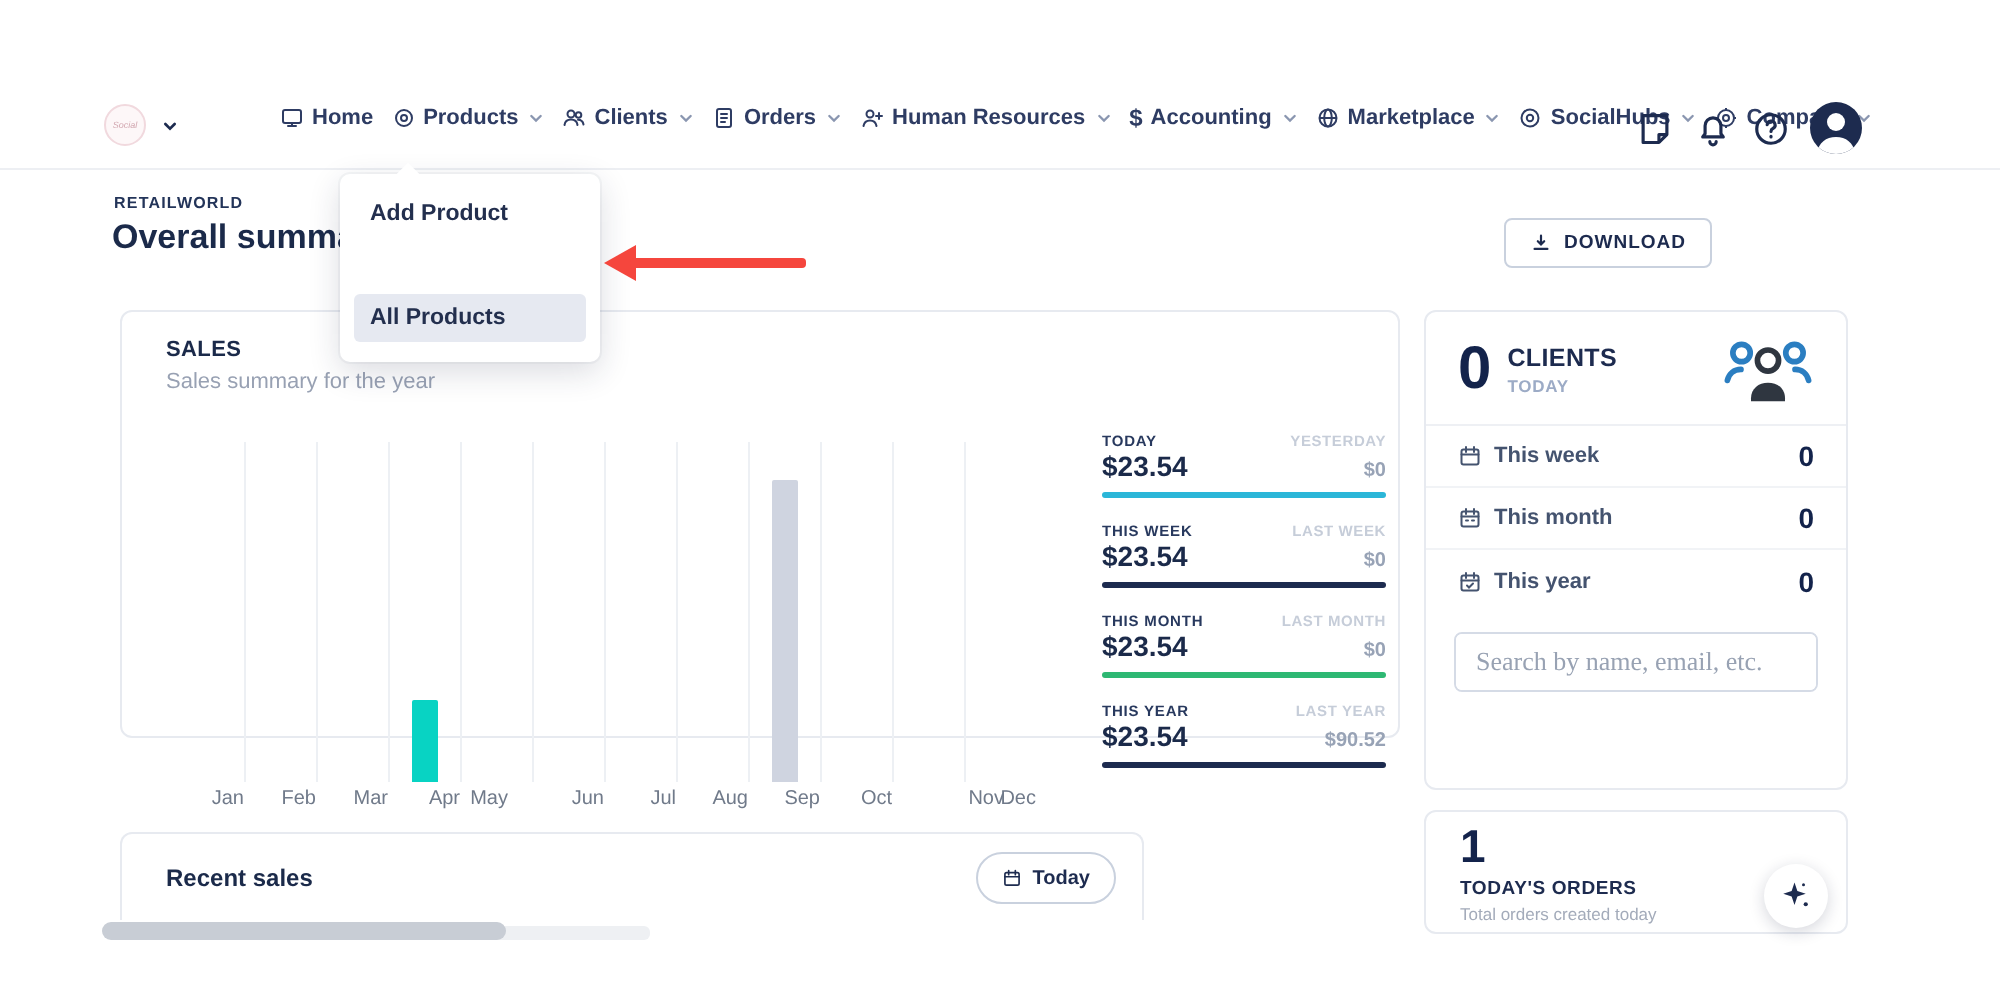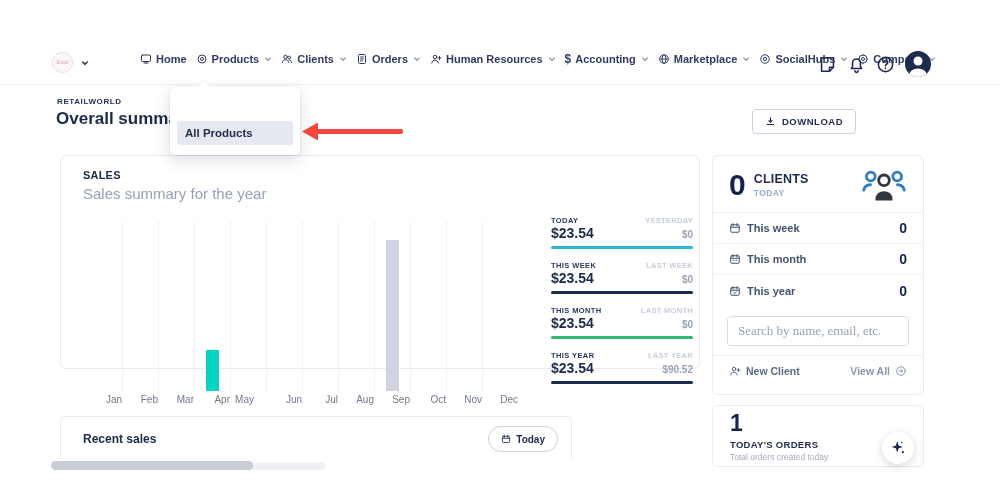--- a/index.html
+++ b/index.html
@@ -40,21 +40,21 @@
   .dd-item { margin:2px 7px; padding:6px 8px; font-size:11.5px; font-weight:600; color:#232f4e; border-radius:3px; cursor:pointer; }
   .dd-item.active { background:#e6e9f1;margin-top:28px; }
 
   
   .red-arrow { position:absolute; left:302px; top:121px; z-index:60; }
 
   
   .card { position:absolute; background:#fff; border:1px solid #e7eaf0; border-radius:6px; }
   .sales-card { left:60px; top:155px; width:640px; height:214px; }
   .sc-title { position:absolute; left:22px; top:13px; font-size:11px; font-weight:800; color:#1b2a4a; letter-spacing:.2px; }
-  .sc-sub { position:absolute; left:22px; top:29px; font-size:15px; color:#98a1b3; }
+  .sc-sub { position:absolute; left:22px; top:29px; font-size:11px; color:#98a1b3; }
 
   .badge { position:absolute; right:-1px; top:4px; background:#1295ab; color:#fff; padding:5px 9px 6px; border-radius:2px 2px 0 2px; }
   .badge-val { font-size:13.5px; font-weight:800; letter-spacing:.2px; }
   .badge-lbl { font-size:6.5px; font-weight:700; letter-spacing:.6px; color:#d7f1f5; margin-top:2px; }
   .badge-tail { position:absolute; right:0; bottom:-7px; width:0; height:0; border-top:7px solid #0d7086; border-left:9px solid transparent; }
 
   .plot { position:absolute; left:25px; top:65px; width:432px; height:170px; }
   .gridline { position:absolute; top:0; bottom:0; width:1px; background:#edf0f4; }
   .bar { position:absolute; bottom:0; width:13px; border-radius:1px 1px 0 0; }
   .xlabels { position:absolute; left:25px; top:238px; width:432px; height:12px; }
@@ -269,21 +269,21 @@
       <div class="xlabel" style="left: 0px;">Jan</div>
       <div class="xlabel" style="left: 36px;">Feb</div>
       <div class="xlabel" style="left: 72px;">Mar</div>
       <div class="xlabel" style="left: 108px;">Apr</div>
       <div class="xlabel" style="left: 132px;">May</div>
       <div class="xlabel" style="left: 180px;">Jun</div>
       <div class="xlabel" style="left: 216px;">Jul</div>
       <div class="xlabel" style="left: 252px;">Aug</div>
       <div class="xlabel" style="left: 288px;">Sep</div>
       <div class="xlabel" style="left: 324px;">Oct</div>
-      <div class="xlabel" style="left: 360px;">Nov</div>
+      <div class="xlabel" style="left: 380px;">Nov</div>
       <div class="xlabel" style="left: 396px;">Dec</div>
     </div>
 
   <div class="stats">
     <div class="srow">
       <div class="lr">
           <span class="s-label">TODAY</span>
           <span class="s-clabel">YESTERDAY</span>
         </div>
       <div class="lr">
@@ -373,37 +373,20 @@
   <div class="cc-search">
     <input type="text" placeholder="Search by name, email, etc." style="">
     <button class="cc-search-btn">
       <svg class="icon12" viewBox="0 0 24 24" fill="none" stroke="currentColor" stroke-width="2" stroke-linecap="round">
           <circle cx="11" cy="11" r="5.5"></circle>
           <path d="M15.5 15.5L20 20"></path>
         </svg>
     </button>
   </div>
 
-  <div class="cc-footer">
-    <div class="cc-new">
-      <svg class="icon12" viewBox="0 0 24 24" fill="none" stroke="currentColor" stroke-width="2" stroke-linecap="round">
-          <circle cx="10" cy="8" r="3.5"></circle>
-          <path d="M3.5 20c.6-3.6 3.1-5.6 6.5-5.6s5.9 2 6.5 5.6"></path>
-          <path d="M19 7v6M16 10h6"></path>
-        </svg>
-      <span>New Client</span>
-    </div>
-    <div class="cc-viewall">
-      <span>View All</span>
-      <svg class="icon12" viewBox="0 0 24 24" fill="none" stroke="currentColor" stroke-width="2" stroke-linecap="round">
-          <circle cx="12" cy="12" r="8.5"></circle>
-          <path d="M8.5 12H15M12.5 9l3 3-3 3"></path>
-        </svg>
-    </div>
-  </div>
 </div>
 
 <div class="card orders-card">
   <div class="oc-val">1</div>
   <div class="oc-ttl">TODAY'S ORDERS</div>
   <div class="oc-sub">Total orders created today</div>
   <div class="oc-fab">
     <svg width="18" height="18" viewBox="0 0 24 24">
       <path d="M11 3l1.9 5.6L18.5 10.5l-5.6 1.9L11 18l-1.9-5.6L3.5 10.5l5.6-1.9z" fill="#1d2b4f"></path>
       <circle cx="18.5" cy="17.5" r="1.4" fill="#1d2b4f"></circle>
@@ -421,19 +404,20 @@
       </svg>
     <span>Today</span>
   </button>
 </div>
 
 <div class="scroll-strip"></div>
 <div class="scroll-thumb"></div>
 
 <div class="dropdown">
   <div class="caret"></div>
+  <div class="dd-item">Add Product</div>
   <div class="dd-item active">All Products</div>
 </div>
 
 <svg class="red-arrow" width="104" height="21" viewBox="0 0 104 21">
   <polygon points="0,10.5 16,1.5 16,19.5" fill="#f5463d"></polygon>
   <rect x="13" y="8" width="88" height="5" rx="2" fill="#f5463d"></rect>
 </svg>
 
 </body></html>

